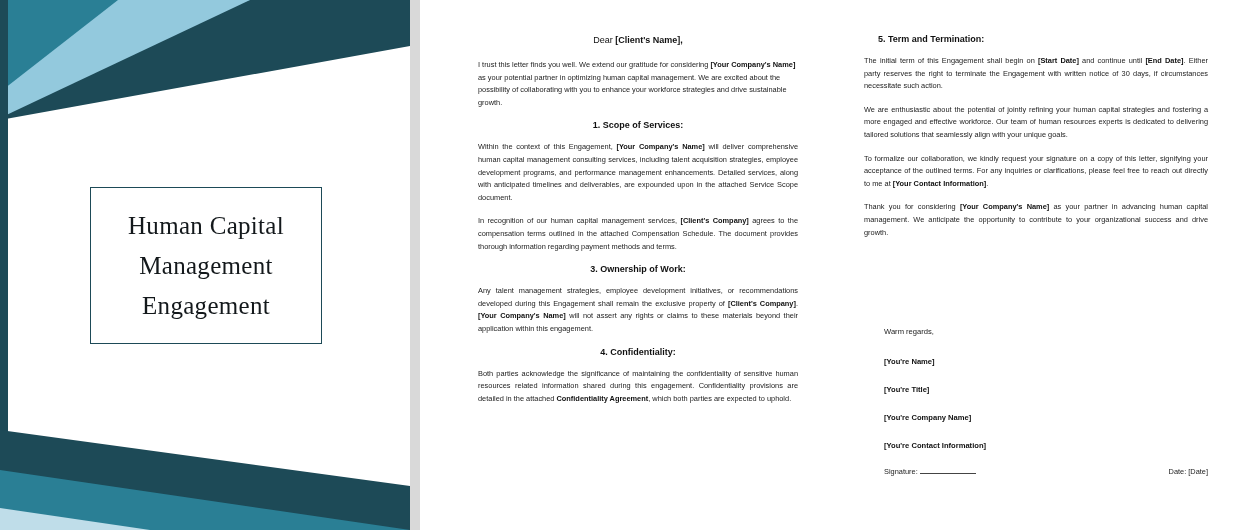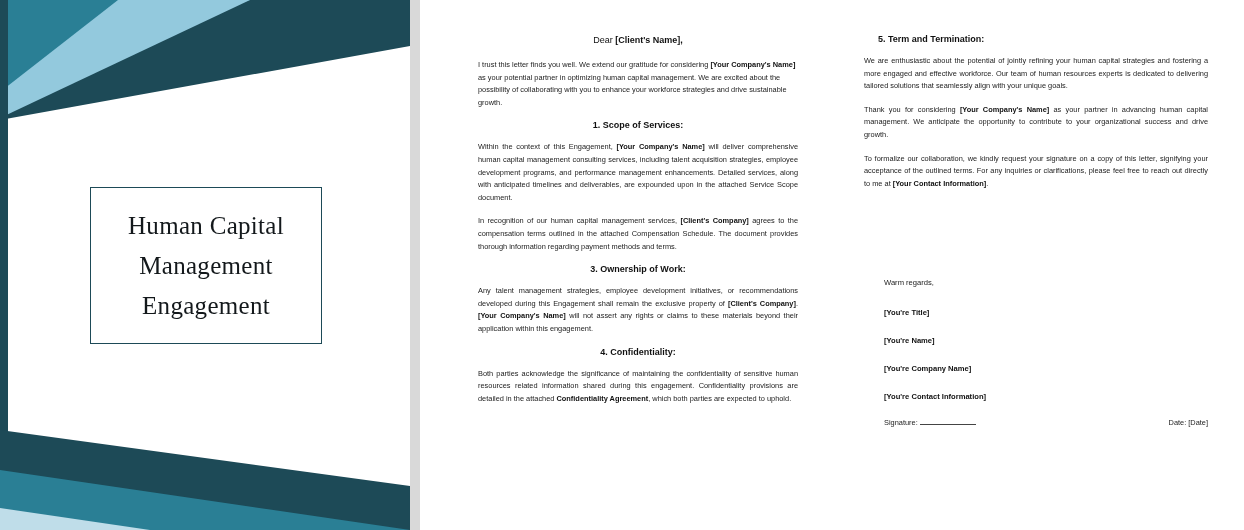--- a/index.html
+++ b/index.html
@@ -184,35 +184,38 @@
 
     <h3 class="section-head">4. Confidentiality:</h3>
     <p class="doc-text">
       Both parties acknowledge the significance of maintaining the confidentiality of sensitive human resources related information shared during this engagement. Confidentiality provisions are detailed in the attached <b>Confidentiality Agreement</b>, which both parties are expected to uphold.
     </p>
   </div>
 
   <div class="page page-3">
     <h3 class="section-head left">5. Term and Termination:</h3>
 
+    <p class="doc-text">
+      The initial term of this Engagement shall begin on <b>[Start Date]</b> and continue until <b>[End Date]</b>. Either party reserves the right to terminate the Engagement with written notice of 30 days, if circumstances necessitate such action.
+    </p>
 
     <p class="doc-text">We are enthusiastic about the potential of jointly refining your human capital strategies and fostering a more engaged and effective workforce. Our team of human resources experts is dedicated to delivering tailored solutions that seamlessly align with your unique goals.</p>
 
     <p class="doc-text">
+      To formalize our collaboration, we kindly request your signature on a copy of this letter, signifying your acceptance of the outlined terms. For any inquiries or clarifications, please feel free to reach out directly to me at <b>[Your Contact Information]</b>.
+    </p>
+
+    <p class="doc-text">
       Thank you for considering <b>[Your Company's Name]</b> as your partner in advancing human capital management. We anticipate the opportunity to contribute to your organizational success and drive growth.
-    </p>
-
-    <p class="doc-text">
-      To formalize our collaboration, we kindly request your signature on a copy of this letter, signifying your acceptance of the outlined terms. For any inquiries or clarifications, please feel free to reach out directly to me at <b>[Your Contact Information]</b>.
     </p>
 
     <div class="closing">
       <p class="warm">Warm regards,</p>
+      <p><b>[You're Name]</b></p>
       <p><b>[You're Title]</b></p>
-      <p><b>[You're Name]</b></p>
       <p><b>[You're Company Name]</b></p>
       <p><b>[You're Contact Information]</b></p>
       <div class="sig-row">
         <span><span>Signature: </span><span class="sig-line"></span></span>
         <span>Date: [Date]</span>
       </div>
     </div>
   </div>
 
 </div>

